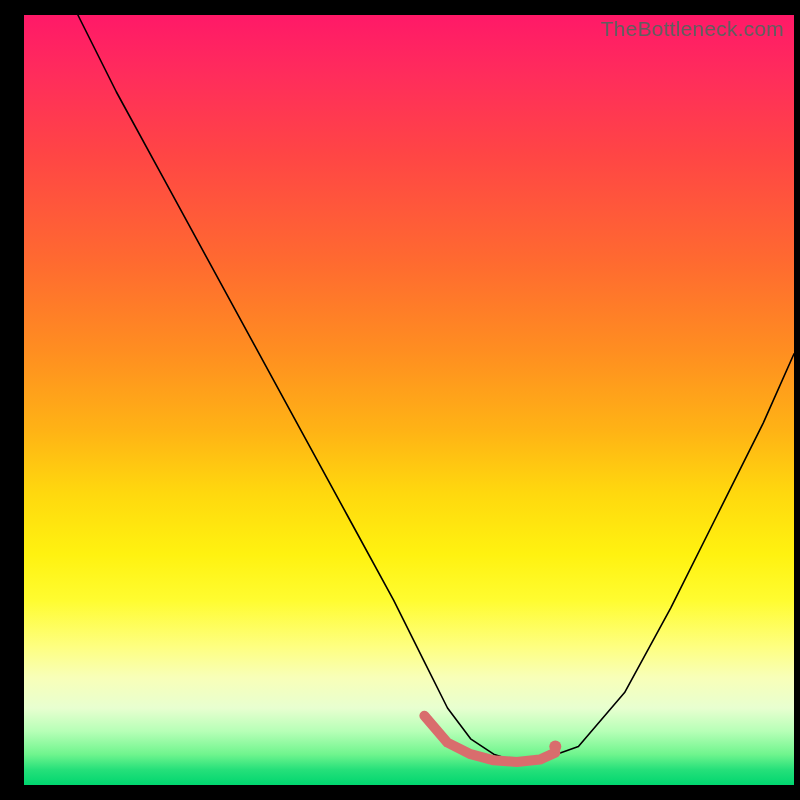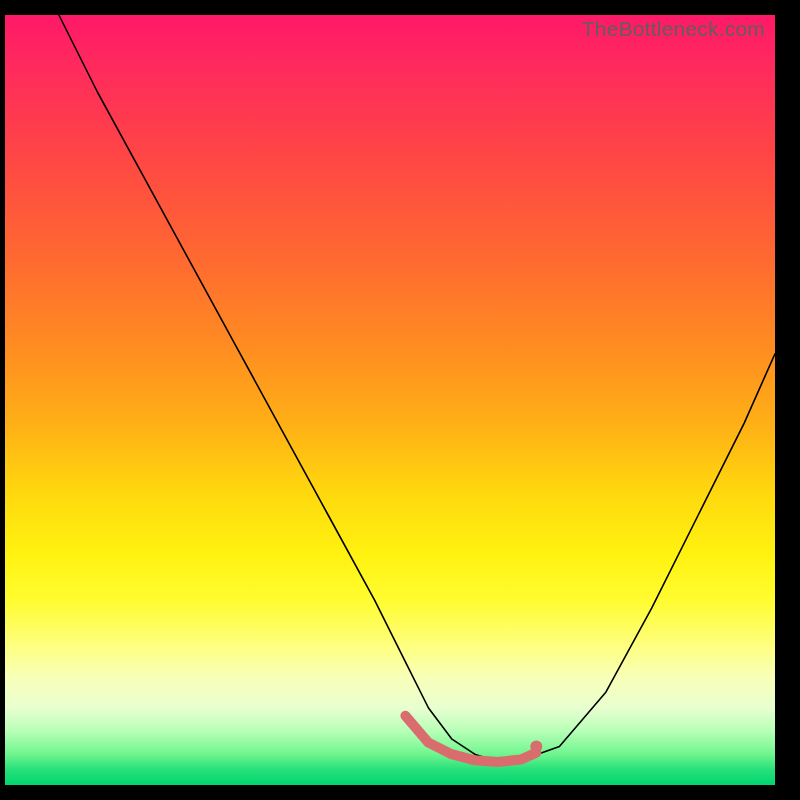--- a/index.html
+++ b/index.html
@@ -11,21 +11,21 @@
     overflow: hidden;
   }
   .outer {
     width: 800px;
     height: 800px;
     position: relative;
     background: #000;
   }
   .plot-area {
     position: absolute;
-    left: 5px;
+    left: 24px;
     top: 15px;
     width: 770px;
     height: 770px;
     
     background: linear-gradient(
       to bottom,
       #ff1968 0%,
       #ff2d5b 8%,
       #ff4545 18%,
       #ff6a30 32%,

